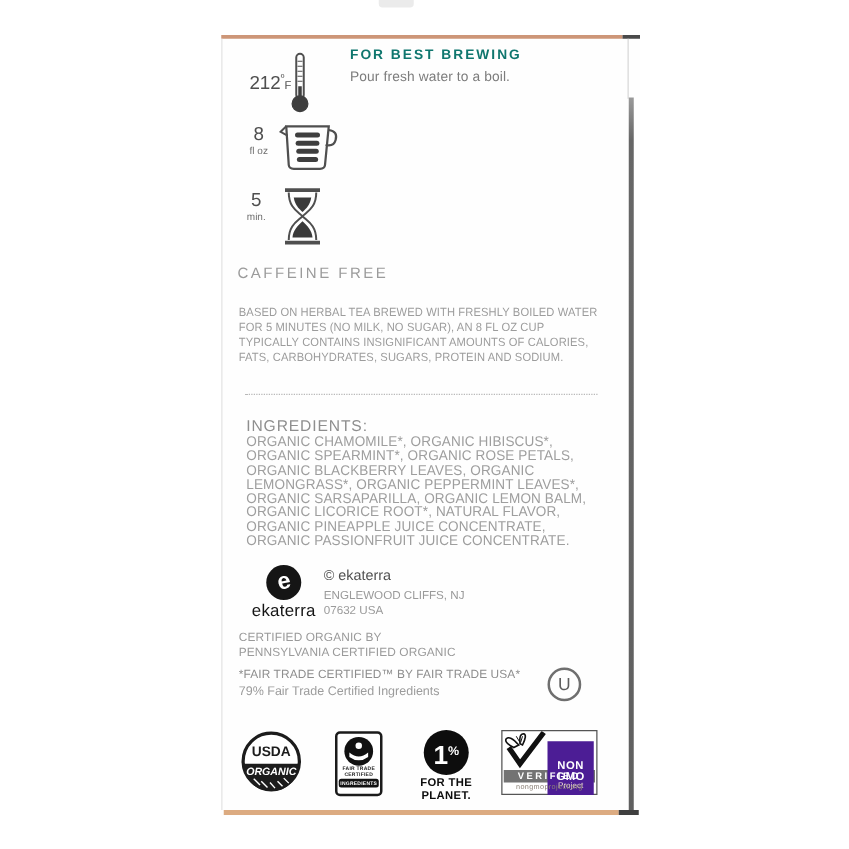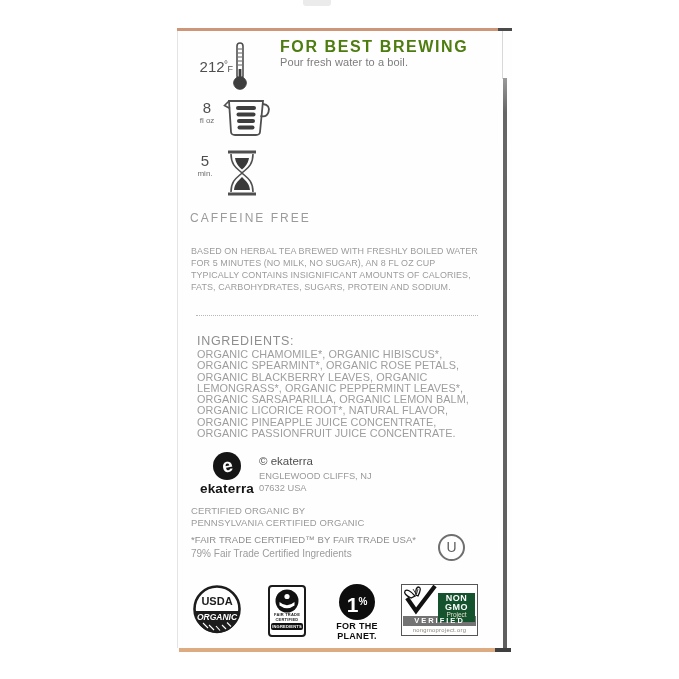--- a/index.html
+++ b/index.html
@@ -9,21 +9,21 @@
 
   .panel{position:absolute;left:177px;top:28px;width:335px;height:625px;background:#fefefe;}
   .top-border{position:absolute;left:0;top:0;width:321px;height:3px;background:#cd9678;}
   .top-border-cap{position:absolute;left:321px;top:0;width:14px;height:3px;background:#4a4a4a;}
   .left-edge{position:absolute;left:0;top:3px;width:1px;height:617px;background:#e4e4e4;}
   .right-faint{position:absolute;left:325px;top:3px;width:1px;height:48px;background:#d8d8d8;}
   .right-strip{position:absolute;left:326px;top:50px;width:4px;height:570px;background:linear-gradient(180deg,#9a9a9a 0%,#666 6%,#5f5f5f 100%);}
   .bottom-border{position:absolute;left:2px;top:620px;width:316px;height:4px;background:#dcab81;}
   .bottom-border-cap{position:absolute;left:318px;top:620px;width:16px;height:4px;background:#3f3f3f;}
 
-  .brew-header{position:absolute;left:103px;top:10px;font-size:16px;font-weight:bold;letter-spacing:1.6px;color:#4d7c0f;}
+  .brew-header{position:absolute;left:103px;top:10px;font-size:11px;font-weight:bold;letter-spacing:1.6px;color:#0f766e;}
   .step-text{position:absolute;left:103px;font-size:11px;line-height:13.5px;color:#7c7c7c;letter-spacing:0.1px;white-space:pre-line;}
   .s1-text{top:28px;}
   .s2-text{top:80px;}
   .s3-text{top:126px;}
   .s-val{position:absolute;color:#4f4f4f;text-align:center;}
   .s1-val{left:14px;top:30px;width:42px;text-align:right;font-size:15px;}
   .s1-val sup{font-size:8px;vertical-align:6px;}
   .s1-val .f{font-size:9px;}
   .s2-val{left:15px;top:72px;width:30px;}
   .s3-val{left:13px;top:125px;width:30px;}
@@ -36,21 +36,21 @@
 
   .caffeine{position:absolute;left:13px;top:183px;font-size:12px;letter-spacing:2px;color:#9b9b9b;}
   .nutrition{position:absolute;left:14px;top:217px;width:320px;font-size:9.5px;line-height:12px;color:#9c9c9c;letter-spacing:0.1px;white-space:pre-line;transform:scaleX(0.94);transform-origin:left top;}
   .dotline{position:absolute;left:19px;top:287px;width:282px;border-top:1px dotted #b8b8b8;}
 
   .ing-label{position:absolute;left:20px;top:306px;font-size:12.5px;color:#8e8e8e;letter-spacing:0.7px;}
   .ing-text{position:absolute;left:20px;top:321px;width:310px;font-size:11.3px;line-height:11.3px;color:#9e9e9e;letter-spacing:0.1px;white-space:pre-line;transform:scaleX(0.96);transform-origin:left top;}
 
   .brand-logo{position:absolute;left:36px;top:424px;width:28px;height:28px;border-radius:50%;background:#151515;color:#fff;text-align:center;}
   .brand-logo span{display:inline-block;font-size:19px;font-weight:bold;line-height:27px;transform:rotate(-12deg);}
-  .brand-name{position:absolute;left:22px;top:453px;width:56px;text-align:center;font-size:13.5px;font-weight:bold;color:#141414;letter-spacing:0.2px;}
+  .brand-name{position:absolute;left:22px;top:453px;width:56px;text-align:center;font-size:13.5px;font-weight:normal;color:#141414;letter-spacing:0.2px;}
   .brand-copy{position:absolute;left:82px;top:427px;font-size:11.5px;color:#4f4f4f;}
   .brand-addr{position:absolute;left:82px;top:442px;font-size:9.3px;line-height:12px;color:#9a9a9a;white-space:pre-line;}
 
   .cert-org{position:absolute;left:14px;top:477px;font-size:9.5px;line-height:12px;color:#9a9a9a;white-space:pre-line;letter-spacing:0.1px;}
   .cert-ft1{position:absolute;left:14px;top:506px;font-size:9.5px;color:#8d8d8d;letter-spacing:0.1px;}
   .cert-ft2{position:absolute;left:14px;top:520px;font-size:10px;color:#9c9c9c;}
   .kosher{position:absolute;left:261px;top:506px;width:23px;height:23px;border:2px solid #6f6f6f;border-radius:50%;text-align:center;font-size:14px;line-height:23px;color:#5d5d5d;}
 
   .seal-usda{position:absolute;left:15px;top:556px;}
   .seal-ft{position:absolute;left:91px;top:557px;width:34px;height:48px;border:2px solid #1b1b1b;border-radius:4px;background:#fff;text-align:center;}
@@ -58,21 +58,21 @@
   .ft-tiny{font-size:4px;line-height:4.5px;color:#222;letter-spacing:0.2px;font-weight:bold;}
   .ft-banner{margin:1px 1px 0;background:#111;border-radius:2px;color:#fff;font-size:4px;font-weight:bold;line-height:7px;letter-spacing:0.2px;}
   .seal-1p{position:absolute;left:157px;top:556px;width:46px;text-align:center;}
   .op-circle{width:36px;height:36px;margin:0 auto;border-radius:50%;background:#0d0d0d;color:#fff;line-height:36px;}
   .op-circle .one{font-size:21px;font-weight:bold;}
   .op-circle .pct{font-size:10px;font-weight:bold;vertical-align:7px;}
   .op-caption{margin-top:2px;font-size:9px;line-height:9.5px;font-weight:bold;color:#0d0d0d;letter-spacing:0.3px;white-space:pre-line;}
   .seal-ngmo{position:absolute;left:224px;top:556px;width:77px;height:52px;border:1px solid #555;background:#fff;box-sizing:border-box;}
   .ngmo-top{display:flex;height:30px;}
   .ngmo-bfly{width:36px;height:30px;}
-  .ngmo-box{width:37px;height:28px;margin-top:8px;background:#14532d;color:#fff;text-align:center;padding-top:1px;}
+  .ngmo-box{width:37px;height:28px;margin-top:8px;background:#4c1d95;color:#fff;text-align:center;padding-top:15px;}
   .ngmo-box .w{display:block;font-size:9px;line-height:8.5px;font-weight:bold;letter-spacing:0.5px;}
   .ngmo-box .p{display:block;font-size:6.5px;line-height:7px;color:#e9dccd;}
   .ngmo-band{margin:1px 1px 0;background:#737373;color:#fff;text-align:center;font-size:7.5px;font-weight:bold;letter-spacing:2px;line-height:10px;}
   .ngmo-url{text-align:center;font-size:5.8px;color:#8b8178;line-height:8px;letter-spacing:0.3px;}
 </style>
 </head>
 <body>
 
 <div class="page">
   <div class="notch"></div>

